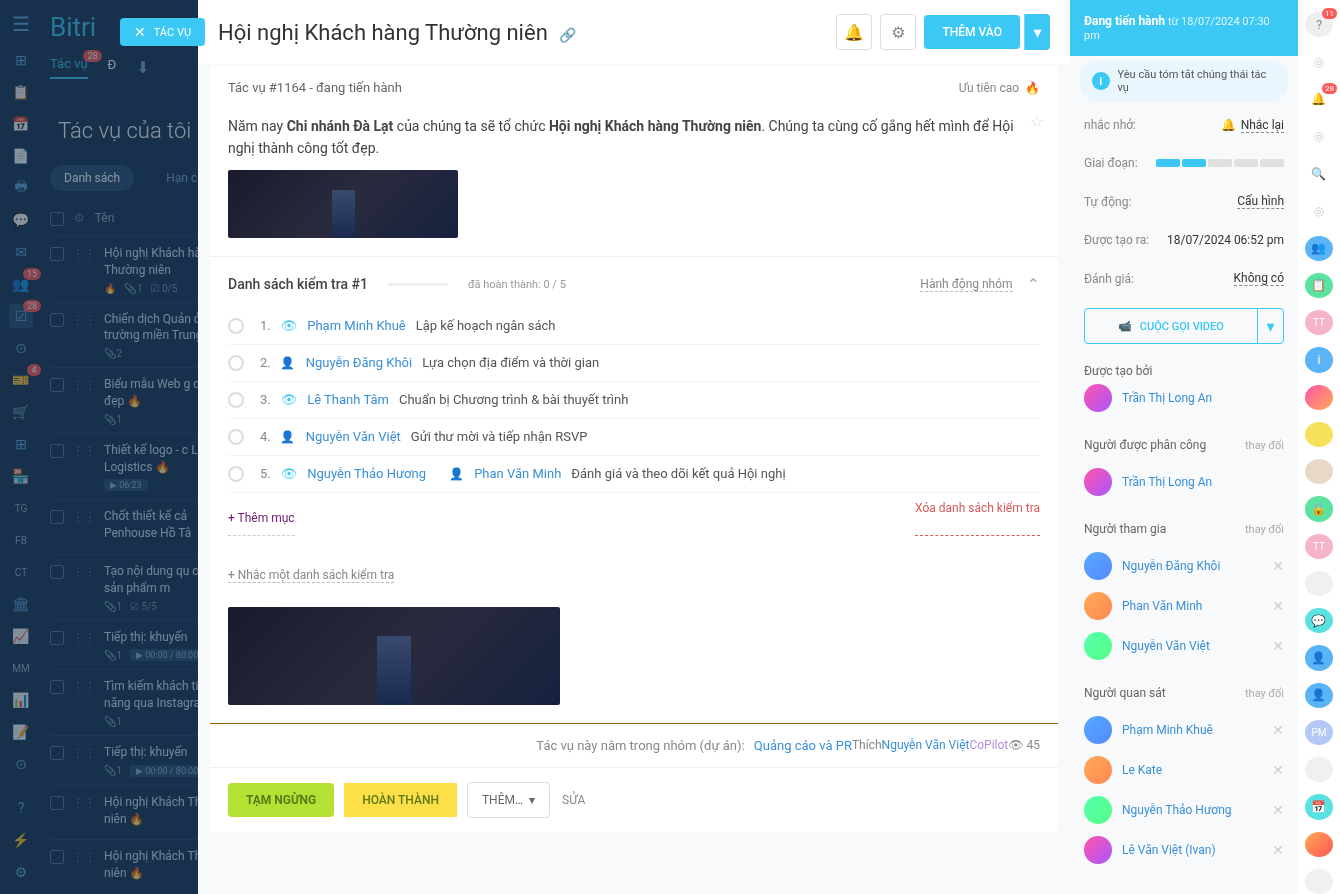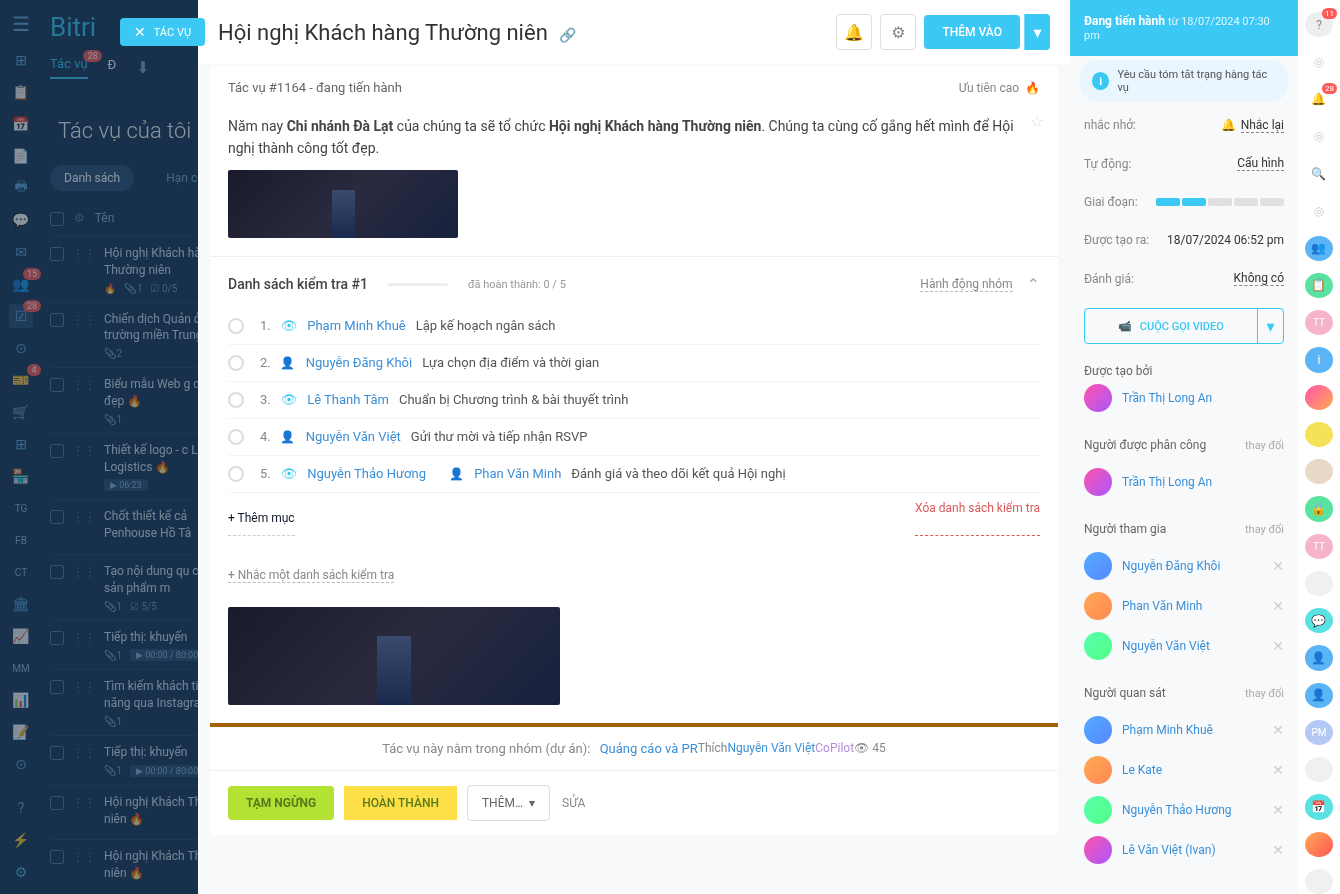--- a/index.html
+++ b/index.html
@@ -54,24 +54,24 @@
 .progress-text{font-size:11px;color:#999}
 .group-action{font-size:12px;color:#888;border-bottom:1px dashed #bbb}
 .collapse-icon{color:#aaa;margin-left:14px}
 .checklist-item{display:flex;align-items:center;gap:10px;padding:10px 0;font-size:13px;border-bottom:1px solid #f4f4f4}
 .check-circle{width:16px;height:16px;border:2px solid #ddd;border-radius:50%;flex-shrink:0}
 .item-num{color:#888;margin-left:6px}
 .eye-icon{color:#3bc8f5;font-size:13px}
 .person-icon{color:#3bc8f5;font-size:12px}
 .assignee{color:#3a8fd8}
 .item-text{color:#555}
-.add-item{color:#0f172a;font-size:12px;padding:10px 0;border-bottom:1px dashed #ccc;display:inline-block}
+.add-item{color:#701a75;font-size:12px;padding:10px 0;border-bottom:1px dashed #ccc;display:inline-block}
 .delete-checklist{float:right;color:#d85a5a;font-size:12px;border-bottom:1px dashed #d85a5a}
 .add-checklist{color:#888;font-size:12px;border-bottom:1px dashed #bbb;margin:14px 18px;display:inline-block}
-.project-row{padding:14px 18px;display:flex;justify-content:center;align-items:center;font-size:13px;border-top:4px solid #a16207}
+.project-row{padding:14px 18px;display:flex;justify-content:flex-end;align-items:center;font-size:13px;border-top:1px solid #a16207}
 .project-label{color:#888}
 .project-link{color:#3a8fd8}
 .like-section{display:flex;align-items:center;gap:0;font-size:12px;color:#888}
 .copilot{color:#b58adb}
 .footer-actions{padding:14px 18px;display:flex;gap:10px;align-items:center;border-top:1px solid #eee}
 .btn-pause{background:#b4e234;color:#5a7a1a;padding:10px 18px;border-radius:4px;font-size:12px;font-weight:700;border:none}
 .btn-complete{background:#fde047;color:#5a7a1a;padding:10px 18px;border-radius:0;font-size:12px;font-weight:500;border:none}
 .btn-more{background:#fff;border:1px solid #ddd;padding:10px 14px;border-radius:4px;font-size:12px;color:#666;display:flex;align-items:center;gap:6px}
 .btn-edit{color:#888;font-size:12px;margin-left:2px}
 .sidebar{width:228px;background:#f7f9fb;display:flex;flex-direction:column;overflow-y:auto;padding:0 0 12px}
@@ -384,39 +384,39 @@
 </div>
 </div>
 </div>
 
 <div class="sidebar">
 <div class="status-banner">
 <b>Đang tiến hành</b> <span class="status-from">từ 18/07/2024 07:30 pm</span>
 </div>
 <div class="status-request">
 <div class="info-circle">i</div>
-<span>Yêu cầu tóm tắt trạng hàng tác vụ</span>
+<span>Yêu cầu tóm tắt chúng thái tác vụ</span>
 </div>
 <div class="side-row">
 <span class="side-label">nhắc nhở:</span>
 <span class="side-value"><span class="bell-small">🔔</span><span class="underline-dash">Nhắc lại</span></span>
-</div>
-<div class="side-row">
-<span class="side-label">Tự động:</span>
-<span class="side-value underline-dash">Cấu hình</span>
 </div>
 <div class="side-row">
 <span class="side-label">Giai đoạn:</span>
 <div class="stage-bar">
 <div class="stage-seg done"></div>
           <div class="stage-seg done"></div>
           <div class="stage-seg"></div>
           <div class="stage-seg"></div>
           <div class="stage-seg"></div>
 </div>
+</div>
+<div class="side-row">
+<span class="side-label">Tự động:</span>
+<span class="side-value underline-dash">Cấu hình</span>
 </div>
 <div class="side-row">
 <span class="side-label">Được tạo ra:</span>
 <span class="side-value">18/07/2024 06:52 pm</span>
 </div>
 <div class="side-row">
 <span class="side-label">Đánh giá:</span>
 <span class="side-value underline-dash">Không có</span>
 </div>
 <div class="video-btn">

